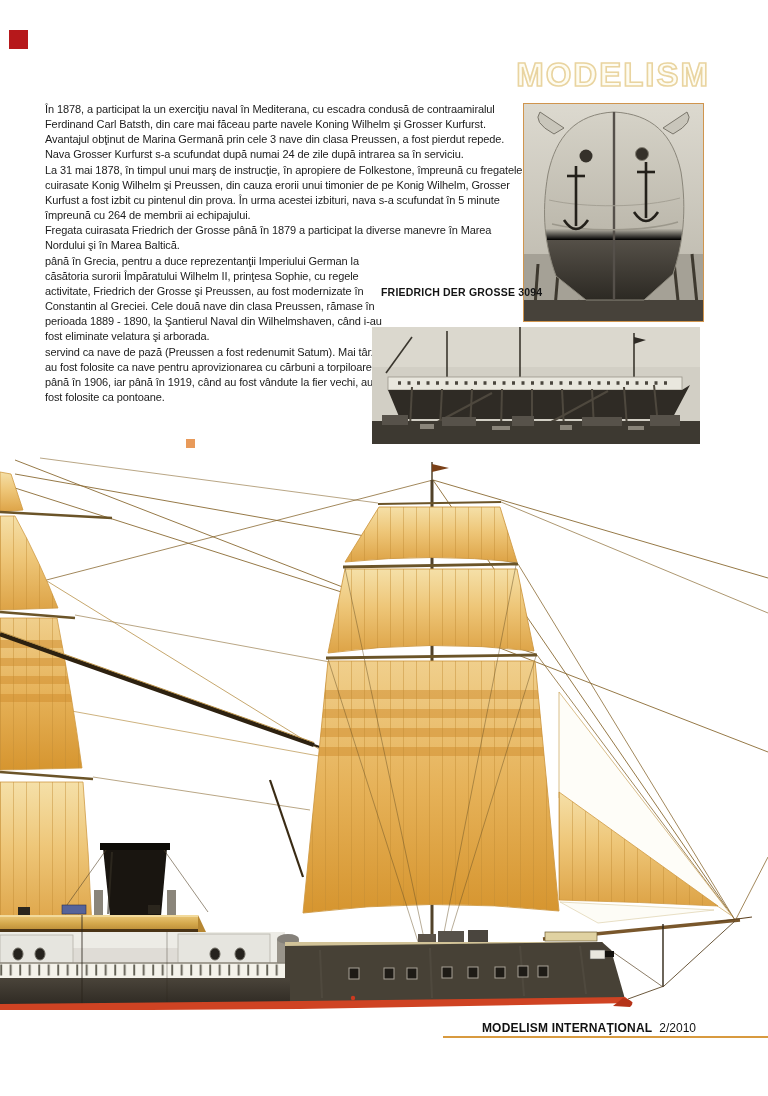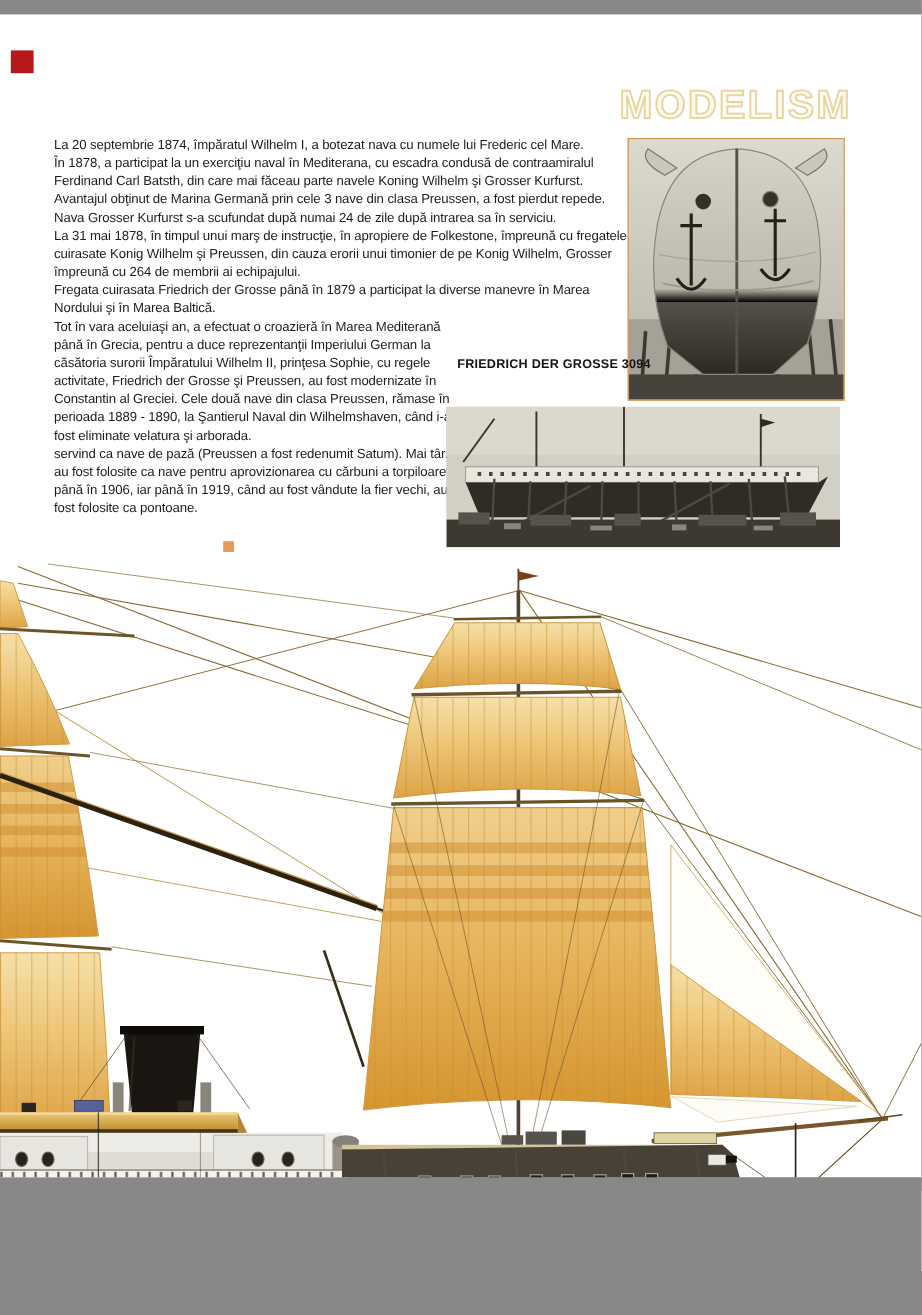--- a/index.html
+++ b/index.html
@@ -1,17 +1,17 @@
 <!DOCTYPE html>
 <html><head>
 <meta charset="utf-8">
 <style>
   html,body{margin:0;padding:0;background:#888;}
   .page{
-    position:relative;width:768px;height:969px;margin:12px auto;
+    position:relative;width:768px;height:1096px;margin:0 auto;
     background:#ffffff;overflow:hidden;
     font-family:"Liberation Sans", sans-serif;
   }
   .corner-square{position:absolute;left:9px;top:30px;width:19px;height:19px;background:#b6181b;}
   .logo{
     position:absolute;top:56px;right:58px;
     font-size:33px;font-weight:bold;letter-spacing:2px;
     color:#fefcf1;
     -webkit-text-stroke:1.6px #e9d4a0;
     text-shadow:0 0 1px #eddcae;
@@ -41,33 +41,32 @@
 <body>
 
 <div class="page">
 
   <div class="corner-square"></div>
 
   <div class="logo">MODELISM</div>
 
   <div class="article">
     <div>
-        <div class="textline">La 20 septembrie 1874, împăratul Wilhelm I, a botezat nava cu numele lui Frederic cel Mare.</div>
         <div class="textline">În 1878, a participat la un exerciţiu naval în Mediterana, cu escadra condusă de contraamiralul</div>
         <div class="textline">Ferdinand Carl Batsth, din care mai făceau parte navele Koning Wilhelm şi Grosser Kurfurst.</div>
         <div class="textline">Avantajul obţinut de Marina Germană prin cele 3 nave din clasa Preussen, a fost pierdut repede.</div>
         <div class="textline">Nava Grosser Kurfurst s-a scufundat după numai 24 de zile după intrarea sa în serviciu.</div>
         <div class="textline">La 31 mai 1878, în timpul unui marş de instrucţie, în apropiere de Folkestone, împreună cu fregatele</div>
         <div class="textline">cuirasate Konig Wilhelm şi Preussen, din cauza erorii unui timonier de pe Konig Wilhelm, Grosser</div>
+        <div class="textline">Kurfust a fost izbit cu pintenul din prova. În urma acestei izbituri, nava s-a scufundat în 5 minute</div>
         <div class="textline">împreună cu 264 de membrii ai echipajului.</div>
         <div class="textline">Fregata cuirasata Friedrich der Grosse până în 1879 a participat la diverse manevre în Marea</div>
         <div class="textline">Nordului şi în Marea Baltică.</div>
       </div>
     <div>
-        <div class="textline">Tot în vara aceluiaşi an, a efectuat o croazieră în Marea Mediterană</div>
         <div class="textline">până în Grecia, pentru a duce reprezentanţii Imperiului German la</div>
         <div class="textline">căsătoria surorii Împăratului Wilhelm II, prinţesa Sophie, cu regele</div>
         <div class="textline">activitate, Friedrich der Grosse şi Preussen, au fost modernizate în</div>
         <div class="textline">Constantin al Greciei. Cele două nave din clasa Preussen, rămase în</div>
         <div class="textline">perioada 1889 - 1890, la Şantierul Naval din Wilhelmshaven, când i-au</div>
         <div class="textline">fost eliminate velatura şi arborada.</div>
         <div class="textline">servind ca nave de pază (Preussen a fost redenumit Satum). Mai târziu</div>
         <div class="textline">au fost folosite ca nave pentru aprovizionarea cu cărbuni a torpiloarelor</div>
         <div class="textline">până în 1906, iar până în 1919, când au fost vândute la fier vechi, au</div>
         <div class="textline">fost folosite ca pontoane.</div>

